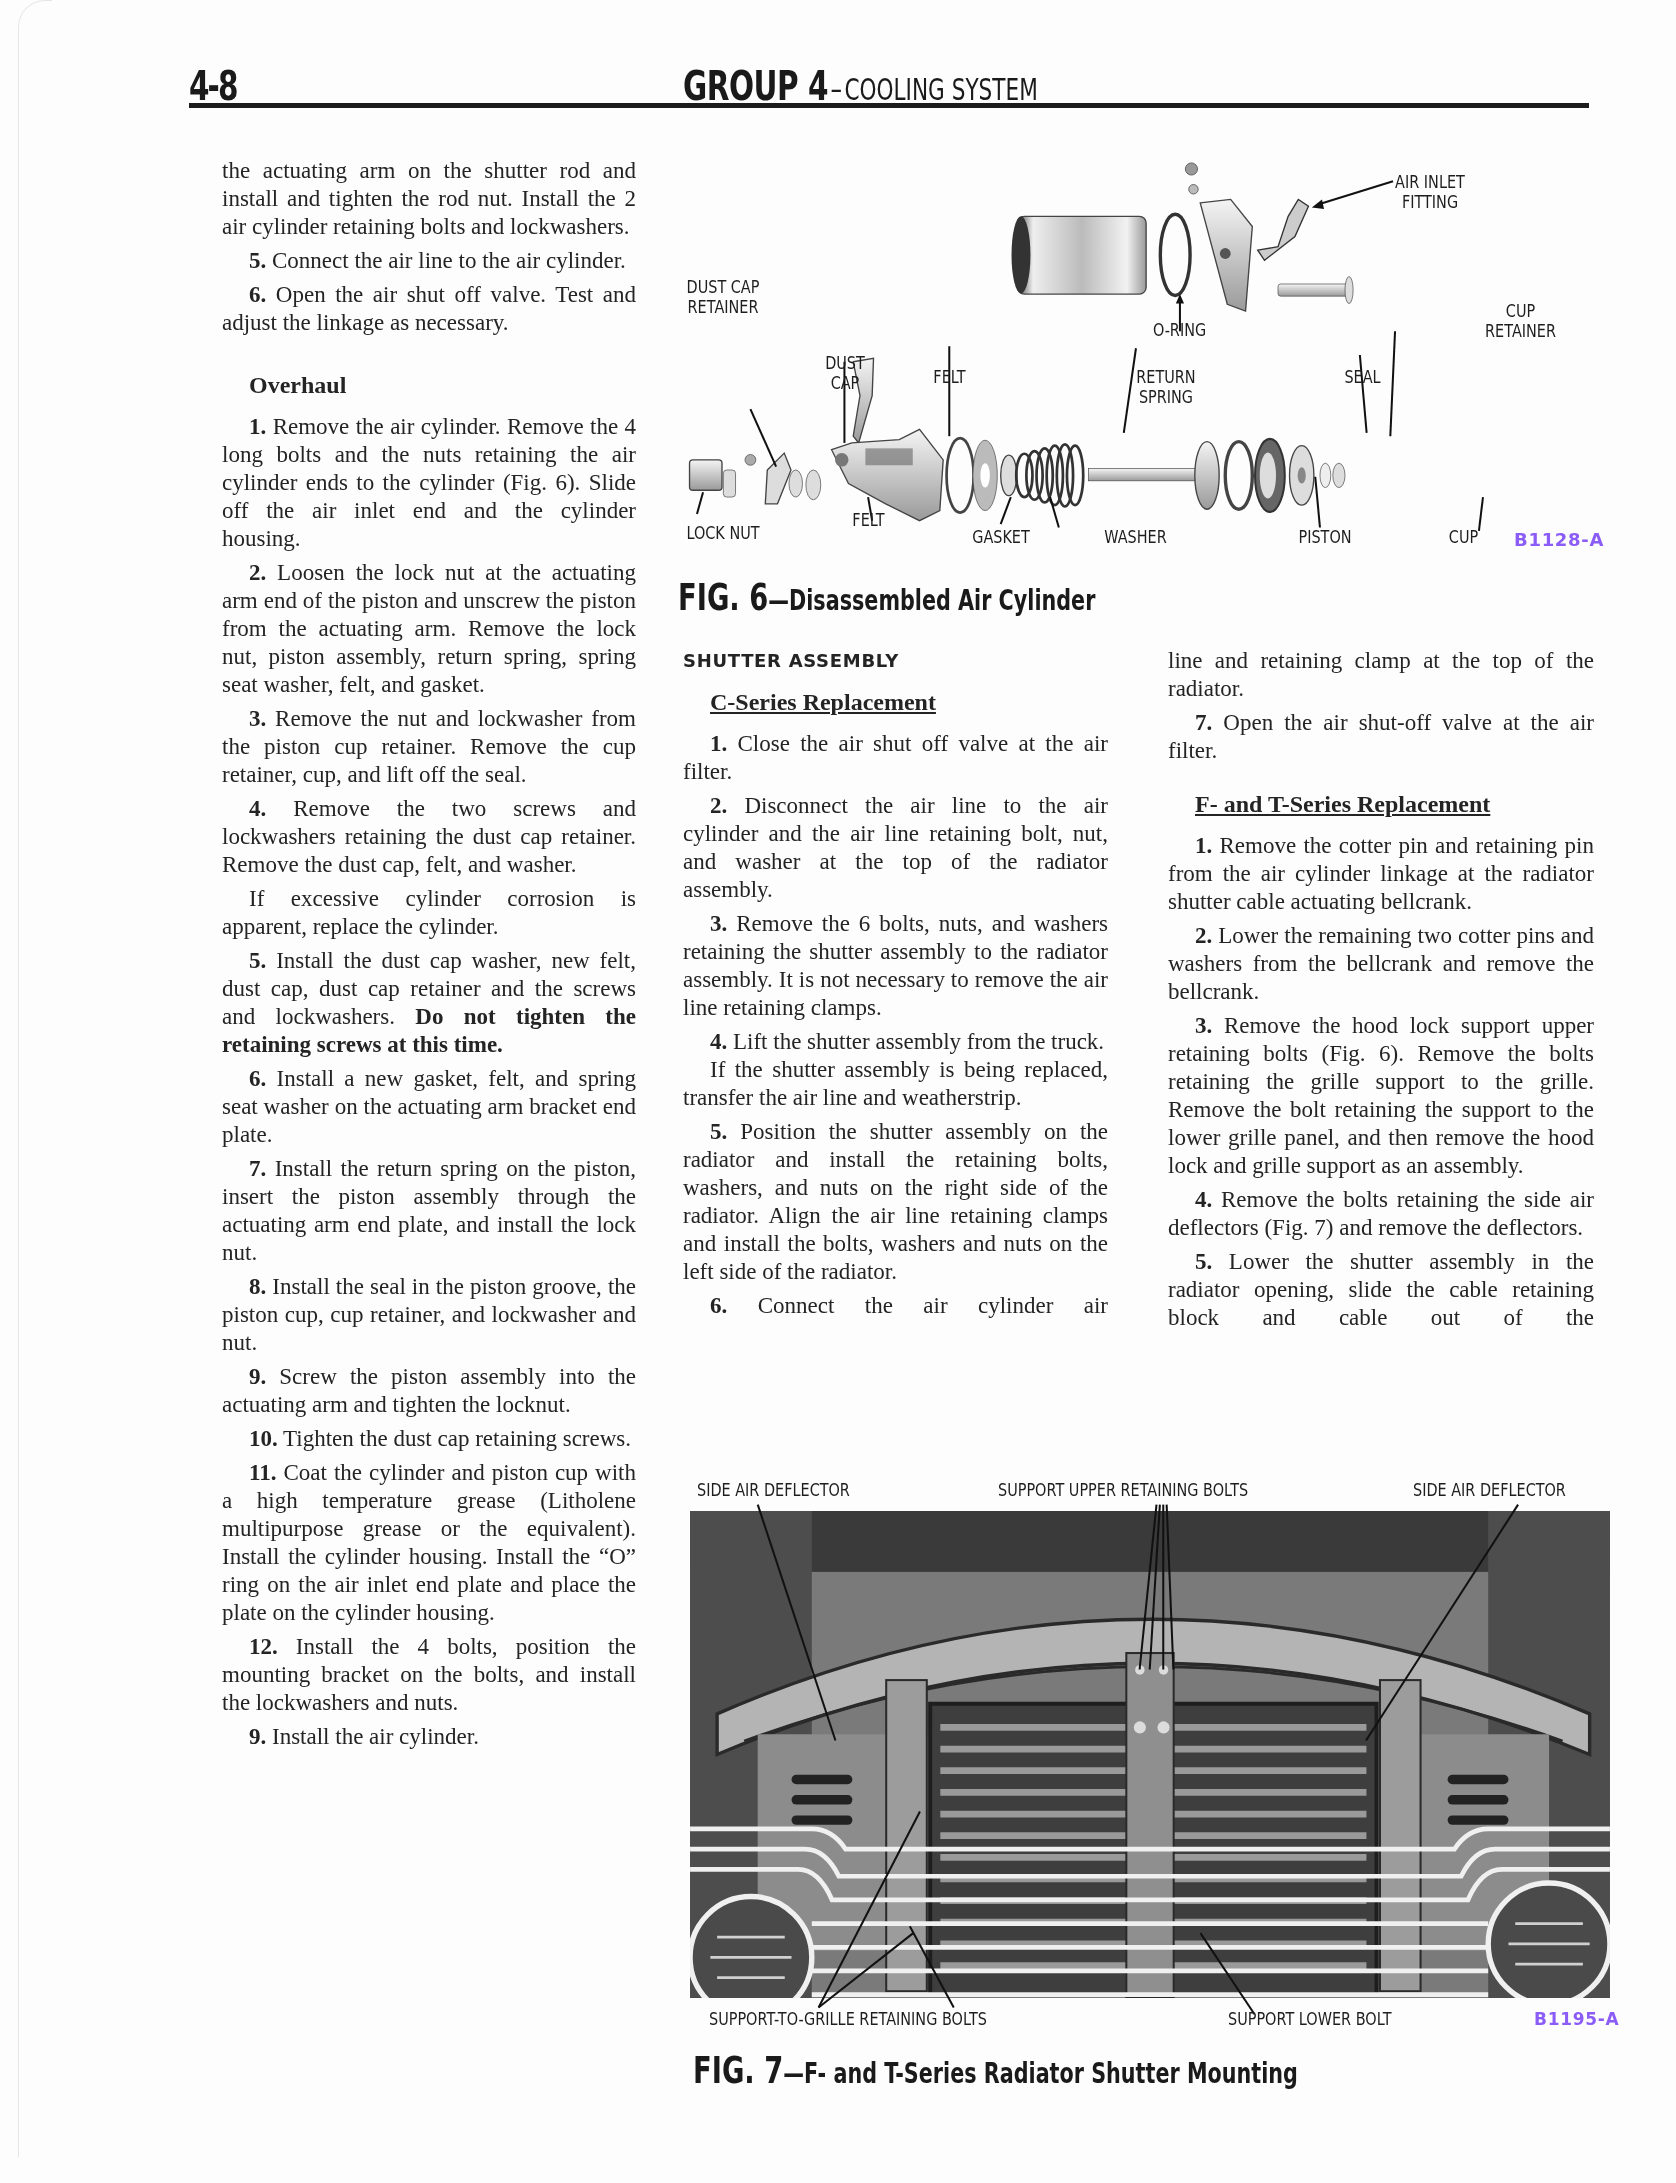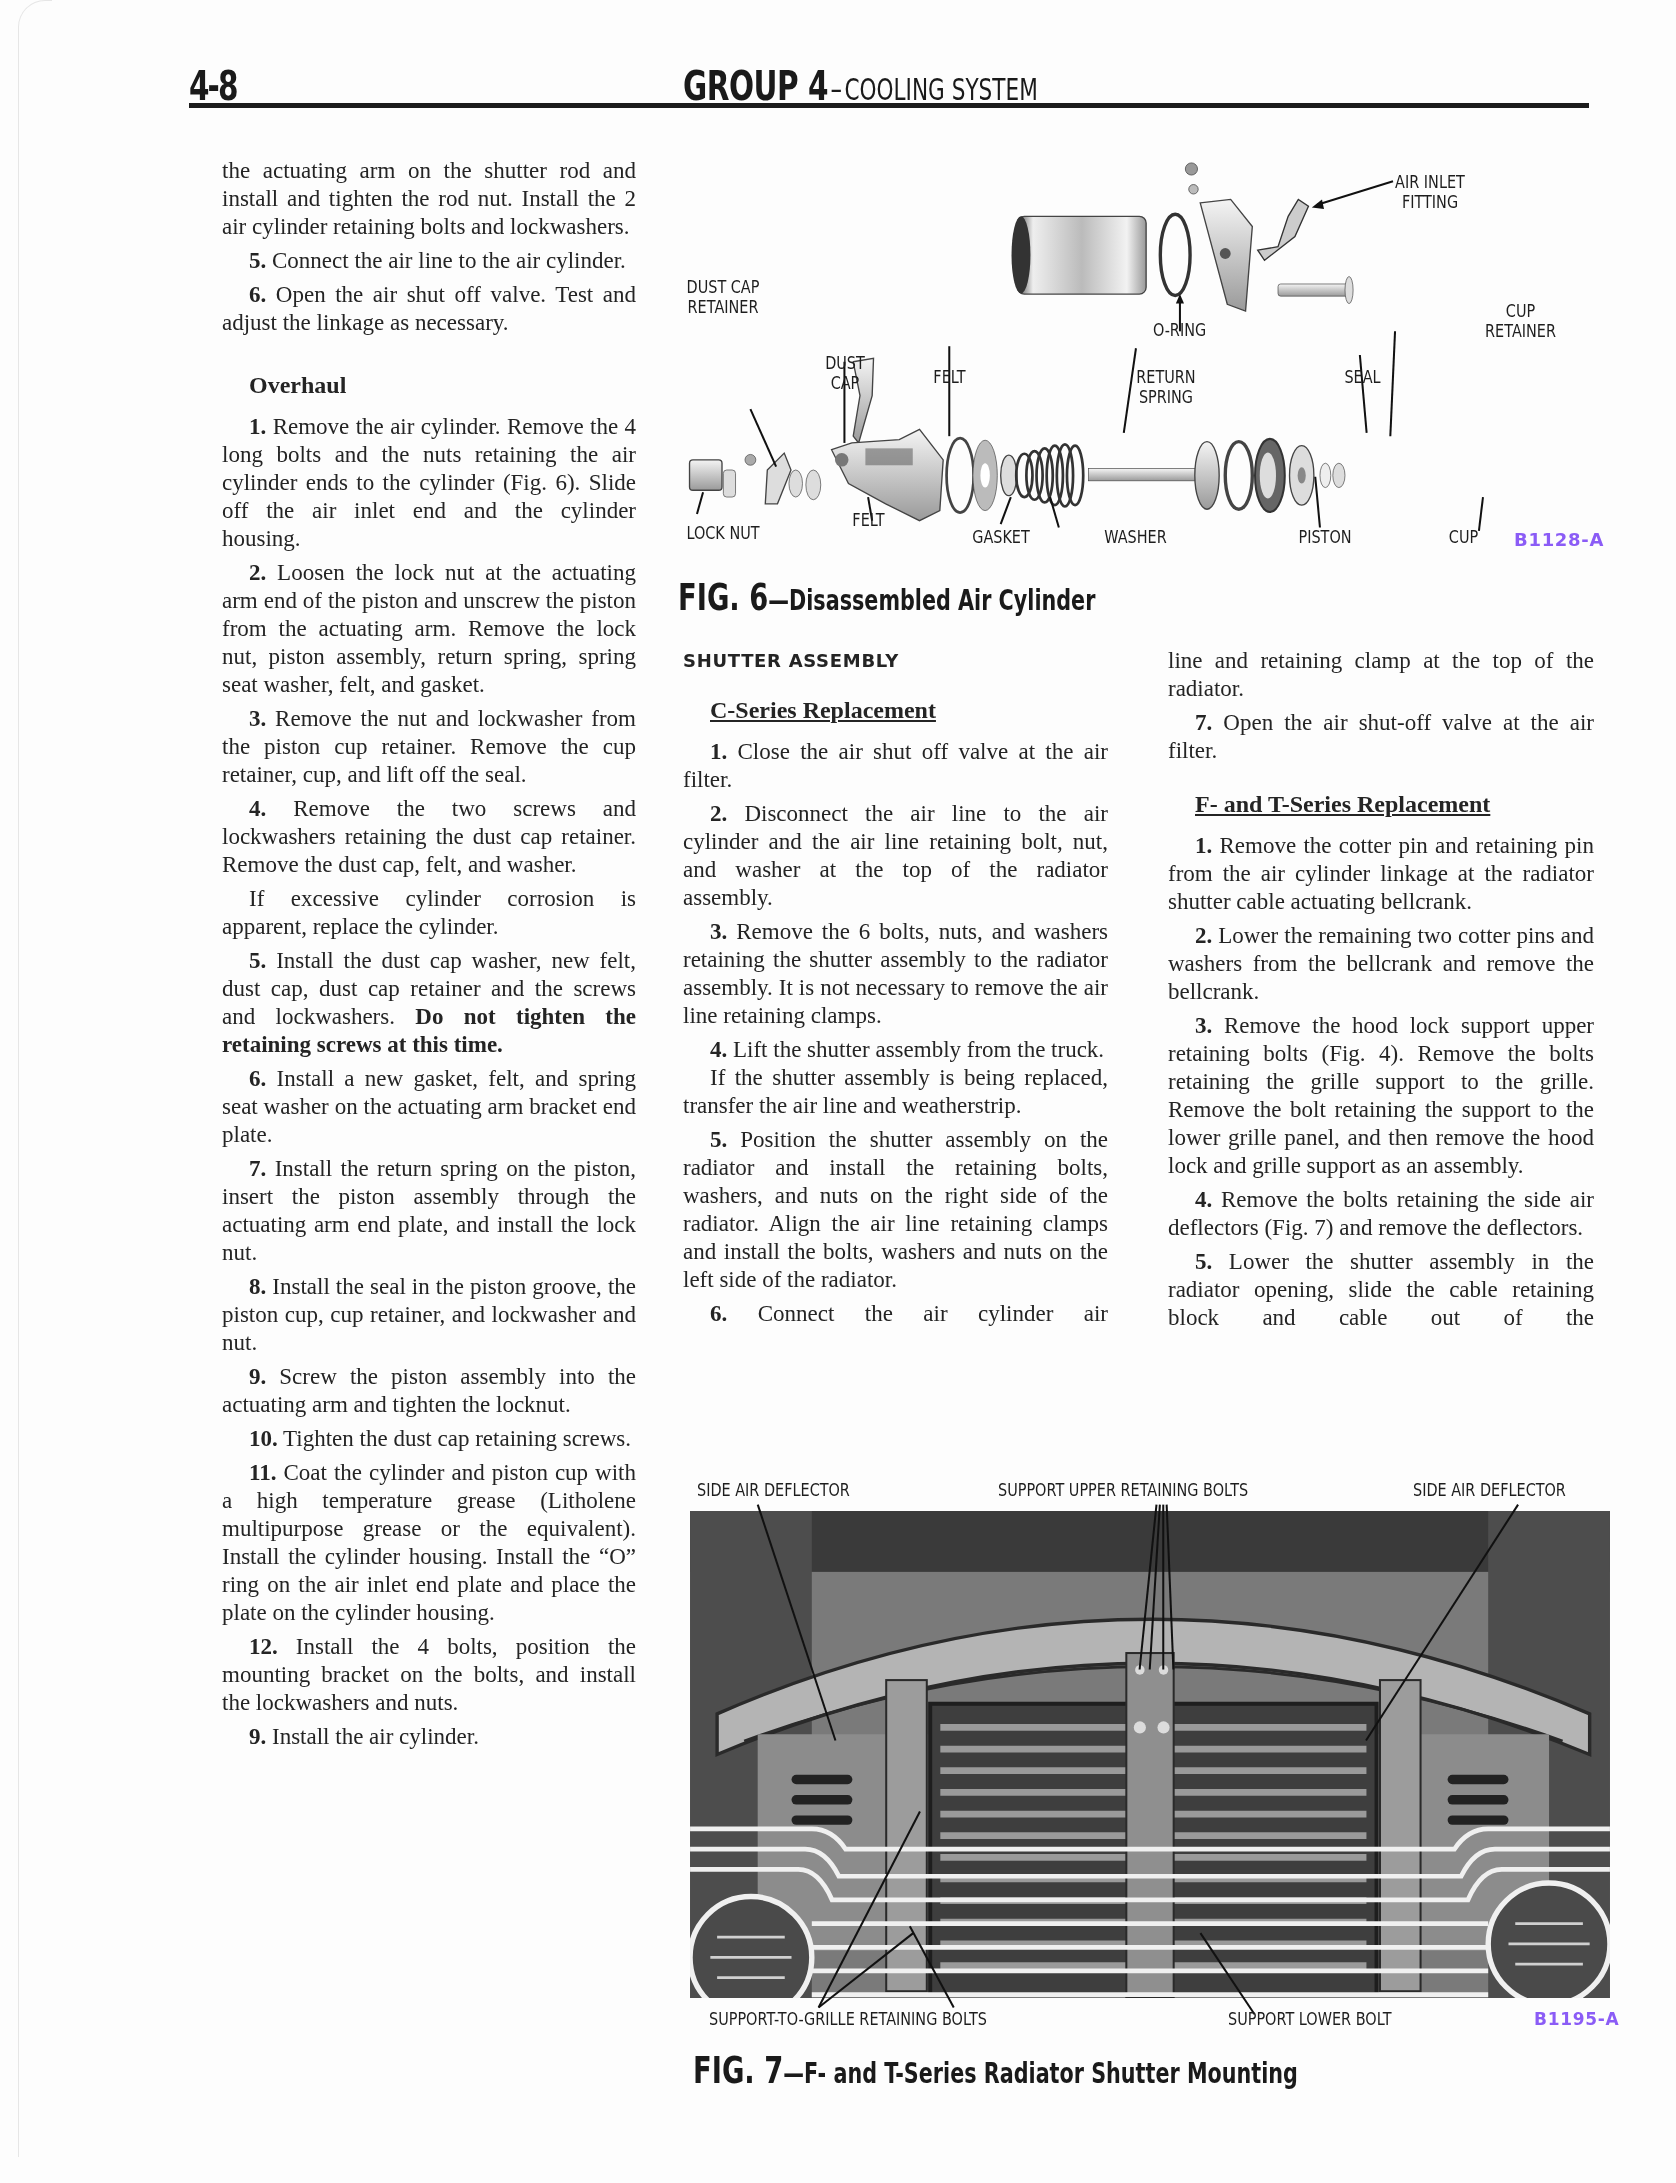--- a/index.html
+++ b/index.html
@@ -22,21 +22,21 @@
   .col-left { left: 222px; top: 157px; width: 414px; }
   .col-mid { left: 683px; top: 647px; width: 425px; }
   .col-right { left: 1168px; top: 647px; width: 426px; }
 
   .para { text-indent: 27px; margin-bottom: 6px; }
   .para .num { font-weight: bold; }
   .para .emph { font-weight: bold; }
   .col-left .para.first { text-indent: 0; }
   .subhead { font-weight: bold; font-size: 24px; text-indent: 0; margin: 34px 0 13.5px 0; }
   .subhead.indent { padding-left: 27px; }
-  .section-head { font-family: "DejaVu Sans", sans-serif; font-weight: bold; font-size: 18px; letter-spacing: 0.7px; margin: 0 0 21px 0; }
+  .section-head { font-family: "DejaVu Sans", sans-serif; font-weight: bold; font-size: 18px; letter-spacing: 0.7px; margin: 0 0 13px 0; }
   .col-mid .subhead { margin-top: 0; text-decoration: underline; }
   .col-right .subhead { margin-top: 25px; text-decoration: underline; }
 
   
   .fig6 { position: absolute; left: 676px; top: 152px; width: 947px; height: 406px; }
   .fig-label { position: absolute; font-family: "DejaVu Sans", sans-serif; font-size: 17.6px; line-height: 20px; color: #1e1e1e; text-align: center; white-space: nowrap; transform: scaleX(0.82); transform-origin: center top; }
   .fig-code { position: absolute; font-family: "DejaVu Sans", sans-serif; font-weight: bold; font-size: 18px; color: #8b5cf6; white-space: nowrap; letter-spacing: 0.7px; }
   .fig-caption { position: absolute; font-family: "DejaVu Sans", sans-serif; color: #1a1a1a; white-space: nowrap; transform: scaleX(0.74); transform-origin: left top; }
   .fig-caption .cap-num { font-weight: bold; font-size: 37px; }
   .fig-caption .cap-text { font-weight: bold; font-size: 28px; }
@@ -209,21 +209,21 @@
   <p class="para"><span class="num">5.</span> <span>Position the shutter assembly on the radiator and install the retaining bolts, washers, and nuts on the right side of the radiator. Align the air line retaining clamps and install the bolts, washers and nuts on the left side of the radiator.</span></p>
   <p class="para" style="text-align-last: justify;"><span class="num">6.</span> <span>Connect the air cylinder air</span></p>
 </div>
 
 <div class="col col-right">
   <p class="para" style="text-indent:0">line and retaining clamp at the top of the radiator.</p>
   <p class="para"><span class="num">7.</span> <span>Open the air shut-off valve at the air filter.</span></p>
   <p class="subhead indent">F- and T-Series Replacement</p>
   <p class="para"><span class="num">1.</span> <span>Remove the cotter pin and retaining pin from the air cylinder linkage at the radiator shutter cable actuating bellcrank.</span></p>
   <p class="para"><span class="num">2.</span> <span>Lower the remaining two cotter pins and washers from the bellcrank and remove the bellcrank.</span></p>
-  <p class="para"><span class="num">3.</span> <span>Remove the hood lock support upper retaining bolts (Fig. 4). Remove the bolts retaining the grille support to the grille. Remove the bolt retaining the support to the lower grille panel, and then remove the hood lock and grille support as an assembly.</span></p>
+  <p class="para"><span class="num">3.</span> <span>Remove the hood lock support upper retaining bolts (Fig. 6). Remove the bolts retaining the grille support to the grille. Remove the bolt retaining the support to the lower grille panel, and then remove the hood lock and grille support as an assembly.</span></p>
   <p class="para"><span class="num">4.</span> <span>Remove the bolts retaining the side air deflectors (Fig. 7) and remove the deflectors.</span></p>
   <p class="para" style="text-align-last: justify;"><span class="num">5.</span> <span>Lower the shutter assembly in the radiator opening, slide the cable retaining block and cable out of the</span></p>
 </div>
 
 <div class="fig7">
   <div class="fig-label" style="left:6.8px; top:20px; width:203px; transform-origin:left top; text-align:left;">SIDE AIR DEFLECTOR</div>
   <div class="fig-label" style="left:308px; top:20px; width:352px; text-align:left; transform-origin:left top;">SUPPORT UPPER RETAINING BOLTS</div>
   <div class="fig-label" style="left:723px; top:20px; width:223px; text-align:left; transform-origin:left top;">SIDE AIR DEFLECTOR</div>
 
   <div class="photo">

